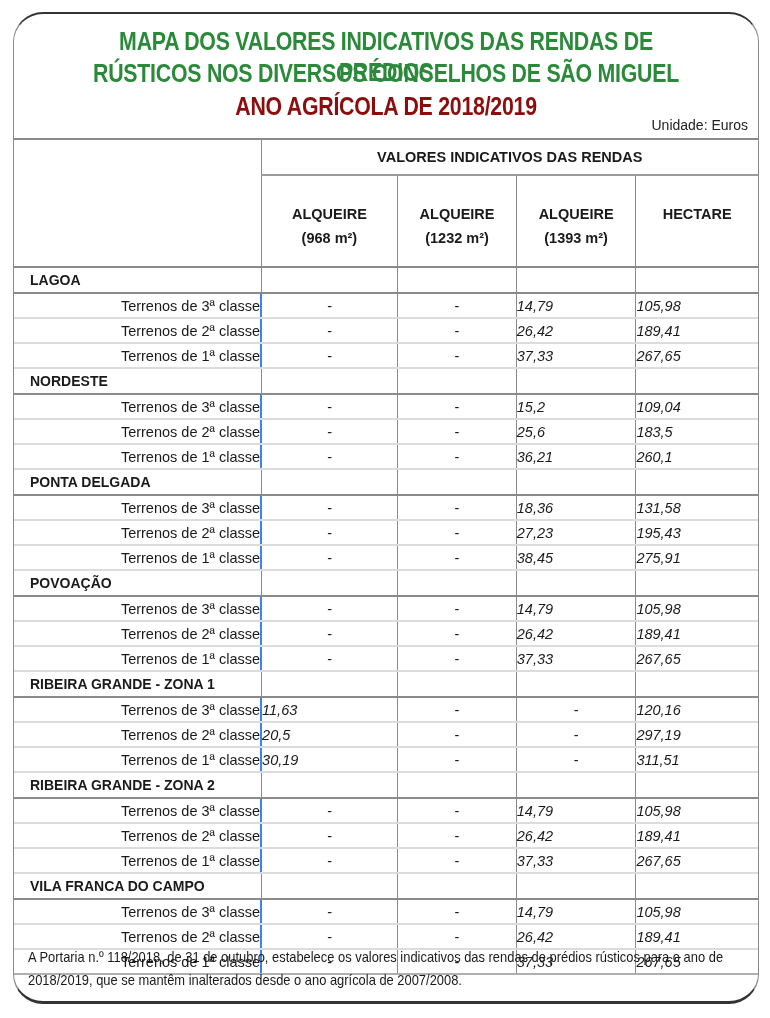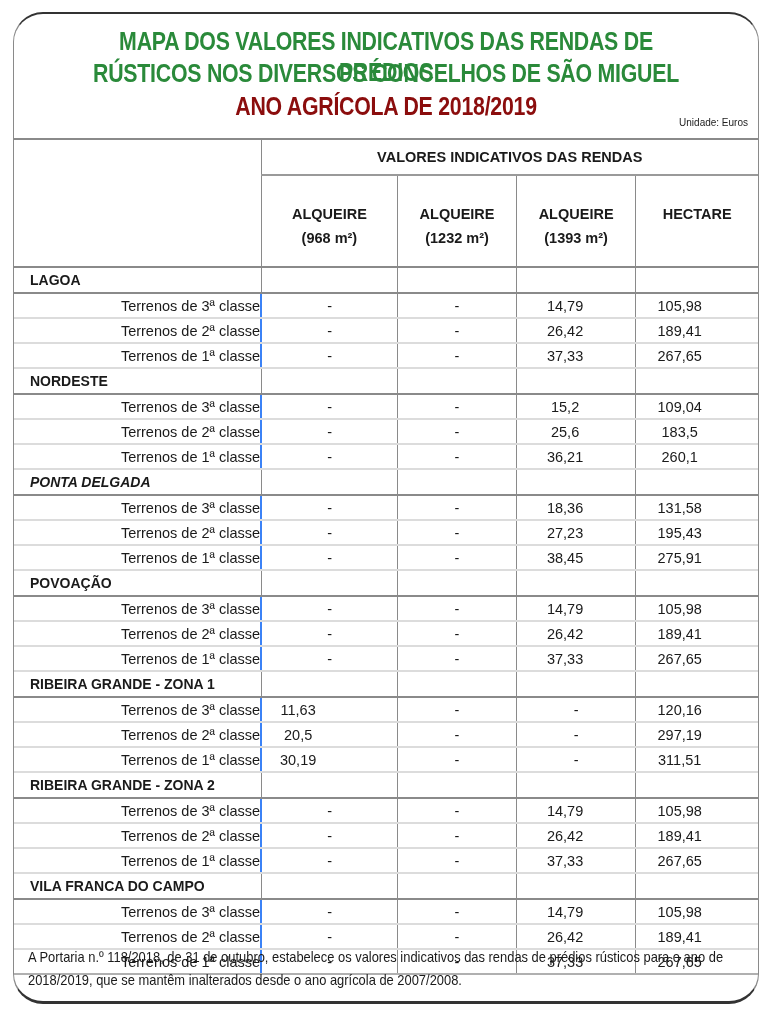--- a/index.html
+++ b/index.html
@@ -7,39 +7,39 @@
          font-family: "Liberation Sans", "DejaVu Sans", sans-serif; color: #1a1a1a; }
   .frame { position: absolute; left: 13px; top: 12px; width: 746px; height: 992px;
            border-left: 1px solid #8a8a8a; border-right: 1px solid #8a8a8a;
            border-top: 2px solid #333; border-bottom: 3px solid #333; box-sizing: border-box; border-radius: 30px; }
   .title { position: absolute; left: 0; right: 0; text-align: center;
            font-family: "Liberation Sans", sans-serif; font-weight: bold;
            letter-spacing: -0.3px; transform-origin: center; }
   .t1 { top: 12px; font-size: 26px; color: #2a8a3a; transform: scaleX(0.82); }
   .t2 { top: 44px; font-size: 26px; color: #2a8a3a; transform: scaleX(0.82); }
   .t3 { top: 77px; font-size: 26px; color: #8b0d0d; transform: scaleX(0.82); }
-  .unit { position: absolute; right: 10px; top: 103px; font-size: 10px; color: #222; margin-left: 8px; }
+  .unit { position: absolute; right: 10px; top: 103px; font-size: 14px; color: #222; margin-left: 8px; }
   table { position: absolute; left: 0; top: 124px; width: 744px; border-collapse: collapse; }
   td, th { padding: 0; font-size: 14.5px; }
   th { font-weight: bold; }
   .hdr-top th { height: 34px; border-top: 2px solid #8a8a8a; border-bottom: 2px solid #9a9a9a; }
   .col-left { width: 248px; border-right: 1px solid #8a8a8a; }
   .hdr-sub th { height: 64px; vertical-align: top; padding-top: 26px; line-height: 24px;
                 border-right: 1px solid #8a8a8a; border-bottom: 2px solid #8a8a8a; }
   .hdr-sub th:last-child { border-right: none; }
   .c1 { width: 136px; } .c2 { width: 118px; } .c3 { width: 119px; } .c4 { width: 122px; }
   tr.group td { height: 24px; font-weight: bold; font-size: 14px; padding-left: 16px;
                 border-bottom: 2px solid #8a8a8a; }
   tr.group td.empty { padding-left: 0; border-left: 1px solid #8a8a8a; }
   tr.row td { height: 23px; border-bottom: 2px solid #dcdcdc; }
   tr.row td.label { padding-left: 16px; border-right: 2px solid #3b82f6; text-align: right; }
   tr.row td.val { border-right: 1px solid #8a8a8a; }
   tr.row td.val:last-child { border-right: none; }
   td.center { text-align: center; }
-  td.right { text-align: center; }
+  td.right { text-align: left; font-style: italic; }
   .c1v { padding-right: 63px; } .c3v { padding-right: 22px; } .c4v { padding-right: 35px; }
   tr.row.last-of-table td { border-bottom: 2px solid #b0b0b0; }
   .note { position: absolute; left: 14px; right: 14px; top: 931px; font-size: 15px;
           line-height: 23px; color: #1a1a1a; transform: scaleX(0.86); transform-origin: left top;
           width: 830px; }
 </style>
 </head>
 <body>
 
 <div class="frame">
@@ -112,21 +112,21 @@
           <td class="val right c4v">183,5</td>
         </tr>
         <tr class="row">
           <td class="label">Terrenos de 1ª classe</td>
           <td class="val center">-</td>
           <td class="val center">-</td>
           <td class="val right c3v">36,21</td>
           <td class="val right c4v">260,1</td>
         </tr>
         <tr class="group">
-          <td style="border-right: 1px solid rgb(138, 138, 138); font-style: italic;">PONTA DELGADA</td>
+          <td style="border-right: 1px solid rgb(138, 138, 138);">PONTA DELGADA</td>
           <td class="empty"></td>
           <td class="empty"></td>
           <td class="empty"></td>
           <td class="empty"></td>
         </tr>
         <tr class="row">
           <td class="label">Terrenos de 3ª classe</td>
           <td class="val center">-</td>
           <td class="val center">-</td>
           <td class="val right c3v">18,36</td>

